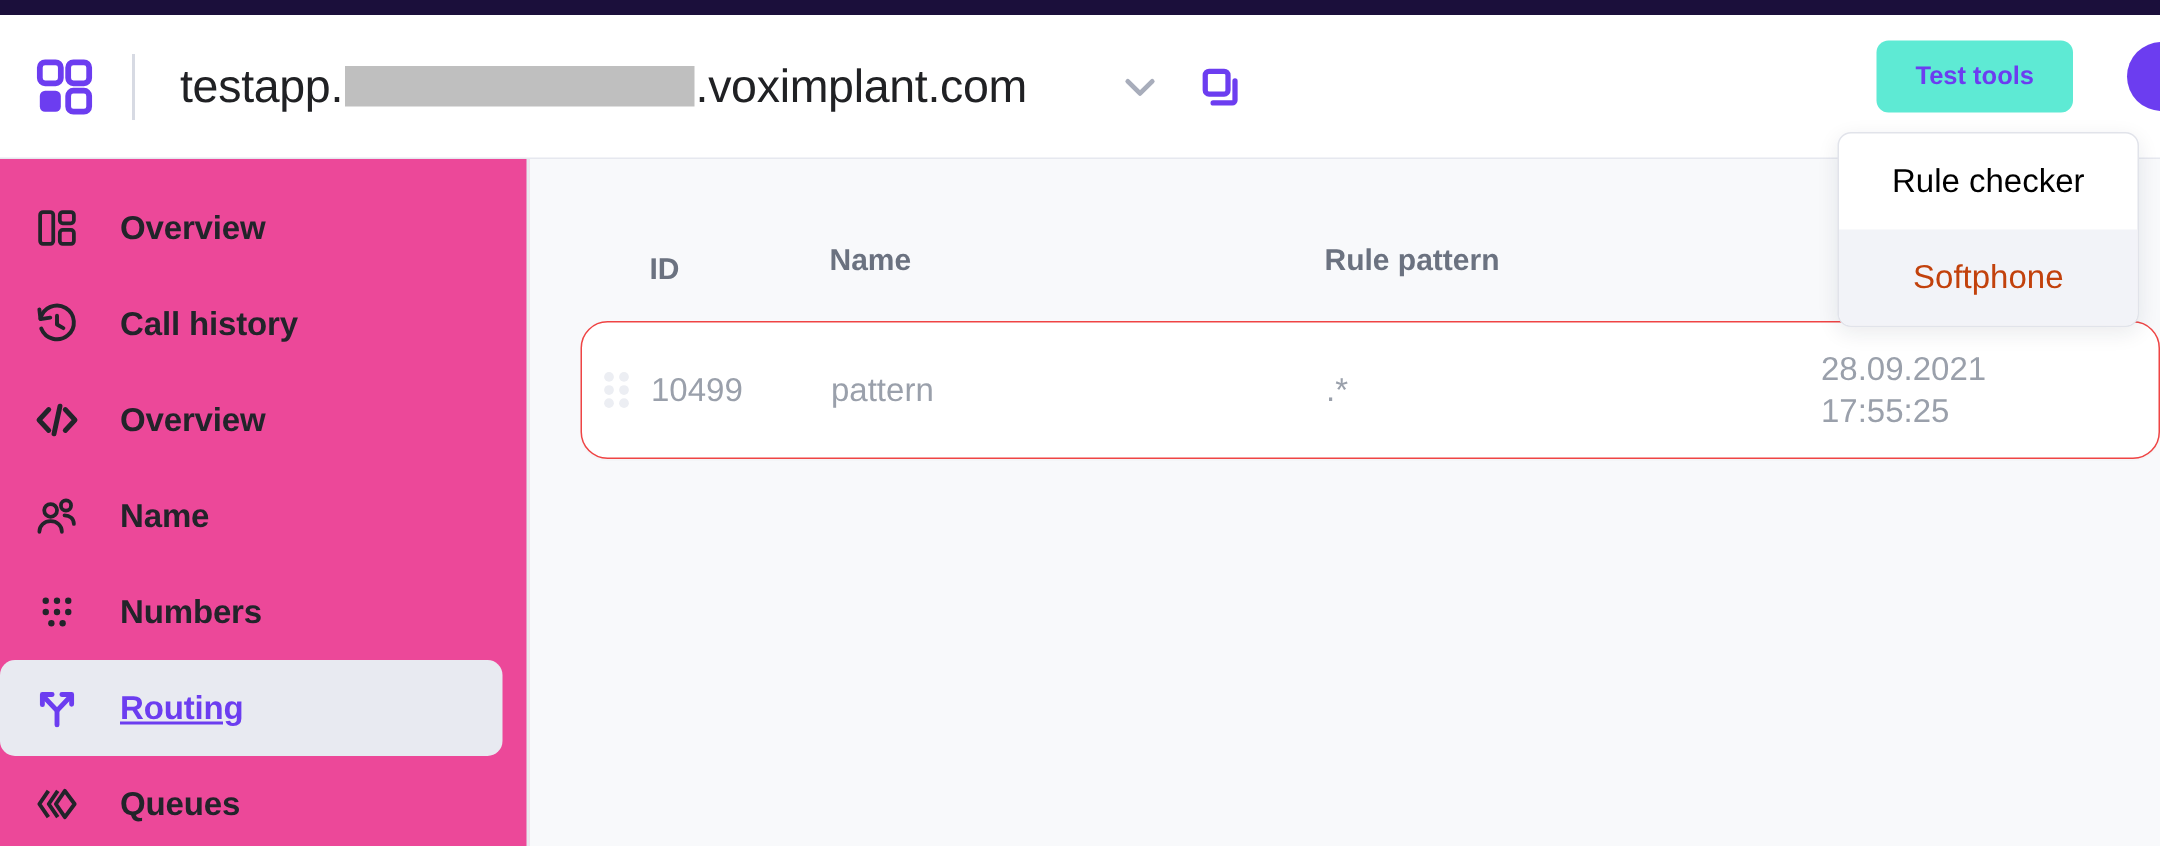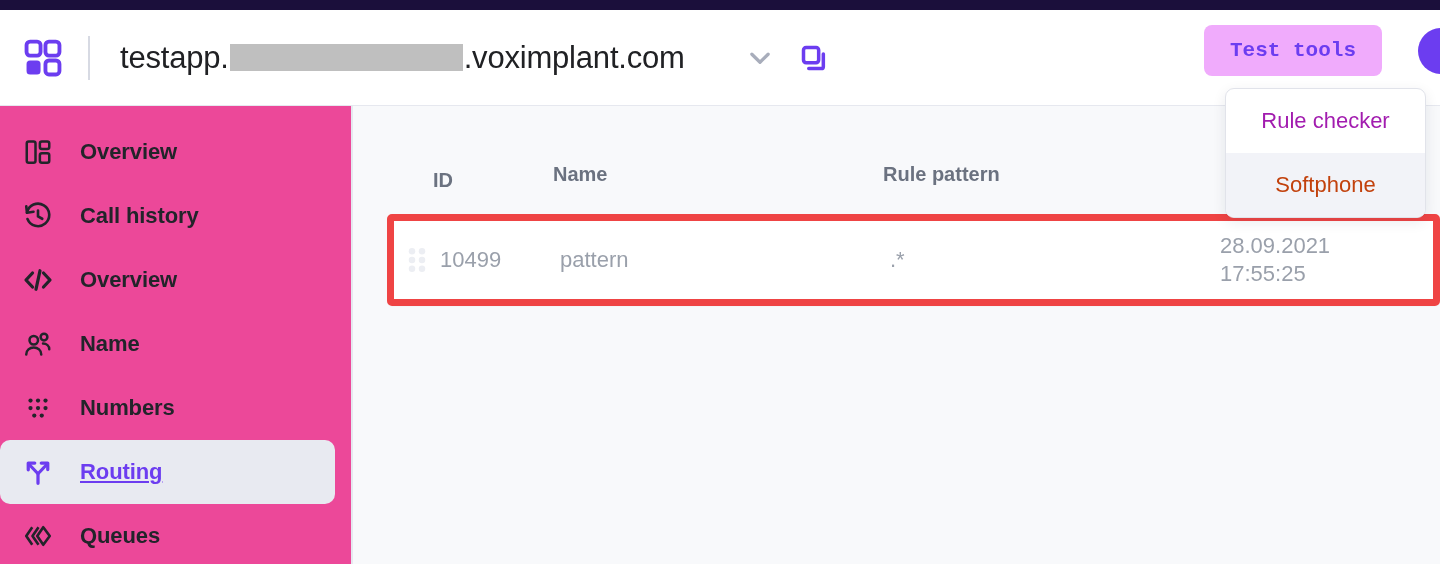--- a/index.html
+++ b/index.html
@@ -68,27 +68,27 @@
   }
   .header-right {
     position: absolute;
     right: 0px;
     top: 0;
     height: 81px;
     display: flex;
     align-items: center;
   }
   .test-tools-btn {
-    background: #f0abfc;
+    background: #5eead4;
     color: #6c3df0;
     border: none;
     border-radius: 8px;
-    font-size: 21px;
+    font-size: 17px;
     font-weight: bold;
-    font-family: Liberation Mono, monospace;
+    font-family: Liberation Sans, sans-serif;
     padding: 14px 26px;
     cursor: pointer;
     white-space: nowrap;
   }
   .avatar-circle {
     width: 46px; height: 46px;
     border-radius: 50%;
     background: #6c3df0;
     margin-left: 36px;
     margin-right: -24px;
@@ -157,22 +157,22 @@
   .col-handle { width: 46px; flex: none; }
   .col-id     { width: 120px; flex: none; margin-top: 12px; }
   .col-name   { width: 330px; flex: none; }
   .col-rule   { width: 330px; flex: none; }
   .col-date   { width: 200px; flex: none; }
   .col-extra  { width: 40px; flex: none; }
 
   .row-card {
     margin: 20px 0 0 34px;
     background: #ffffff;
-    border: 7px solid #ef4444;
-    border-radius: 5px;
+    border: 1px solid #ef4444;
+    border-radius: 18px;
     height: 92px;
     display: flex;
     align-items: center;
     padding-left: 0;
     color: #9aa0ab;
     font-size: 22px;
     box-shadow: 0 1px 1px rgba(20,25,40,0.02);
   }
   .drag-handle {
     width: 46px; flex: none;
@@ -197,21 +197,21 @@
     overflow: hidden;
     z-index: 40;
   }
   .dd-item {
     height: 64px;
     display: flex;
     align-items: center;
     justify-content: center;
     font-size: 22px;
     cursor: pointer;
-    color: #a21caf;
+    color: #000000;
   }
   .dd-item.hl {
     background: #f2f3f8;
     color: #c2410c;
   }
 </style>
 </head>
 <body>
 
 <div class="topbar"></div>

